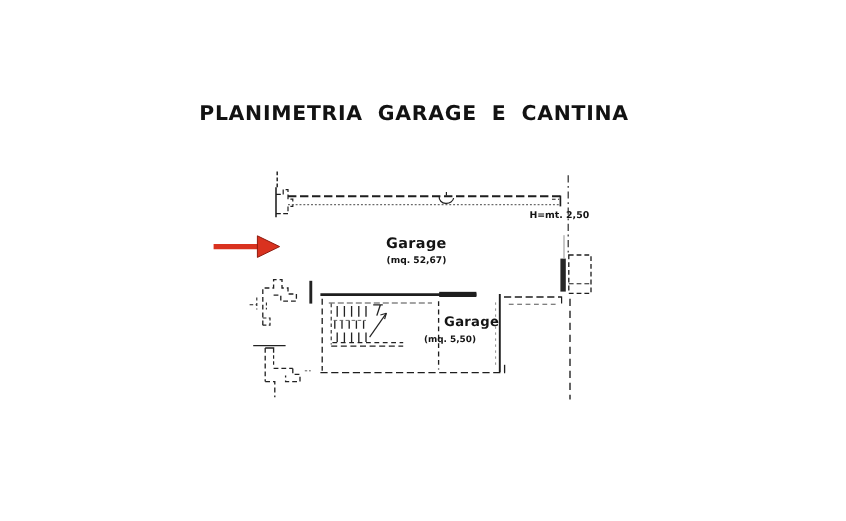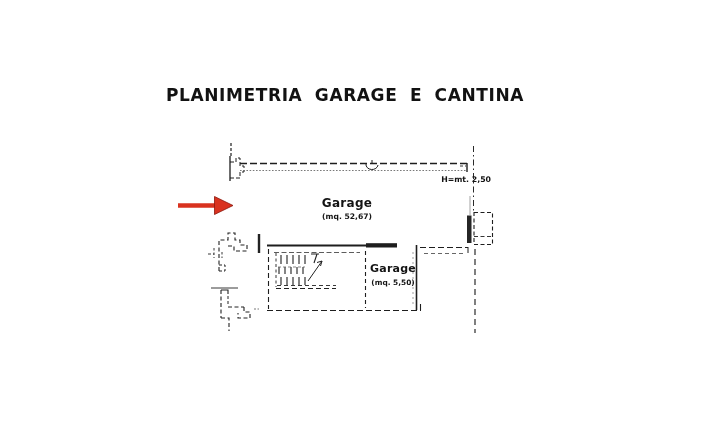--- a/index.html
+++ b/index.html
@@ -11,21 +11,21 @@
     position:absolute;top:85px;left:345px;transform:translateX(-50%);
     font-size:17px;font-weight:700;color:#121212;letter-spacing:0.6px;
     word-spacing:6px;white-space:nowrap;
   }
   .plan-svg{position:absolute;left:0;top:0;}
   .lbl{position:absolute;color:#141414;font-weight:700;white-space:nowrap;line-height:1;}
   .lbl.center{transform:translateX(-50%);}
   .garage-name{left:347px;top:197px;font-size:12px;letter-spacing:0.3px;}
   .garage-area{left:347px;top:213px;font-size:7.6px;}
   .cantina-name{left:393px;top:263px;font-size:11px;letter-spacing:0.2px;}
-  .cantina-area{left:393px;top:279px;font-size:7.4px;}
+  .cantina-area{left:375px;top:279px;font-size:7.4px;}
   .height-note{left:491px;top:176px;font-size:7.8px;transform:translateX(-100%);}
 </style>
 </head>
 <body>
 
 <div class="stage">
 
   <div class="page-title">PLANIMETRIA GARAGE E CANTINA</div>
 
   <svg class="plan-svg" width="705" height="434" viewBox="0 0 705 434" fill="none" stroke-linecap="butt">

